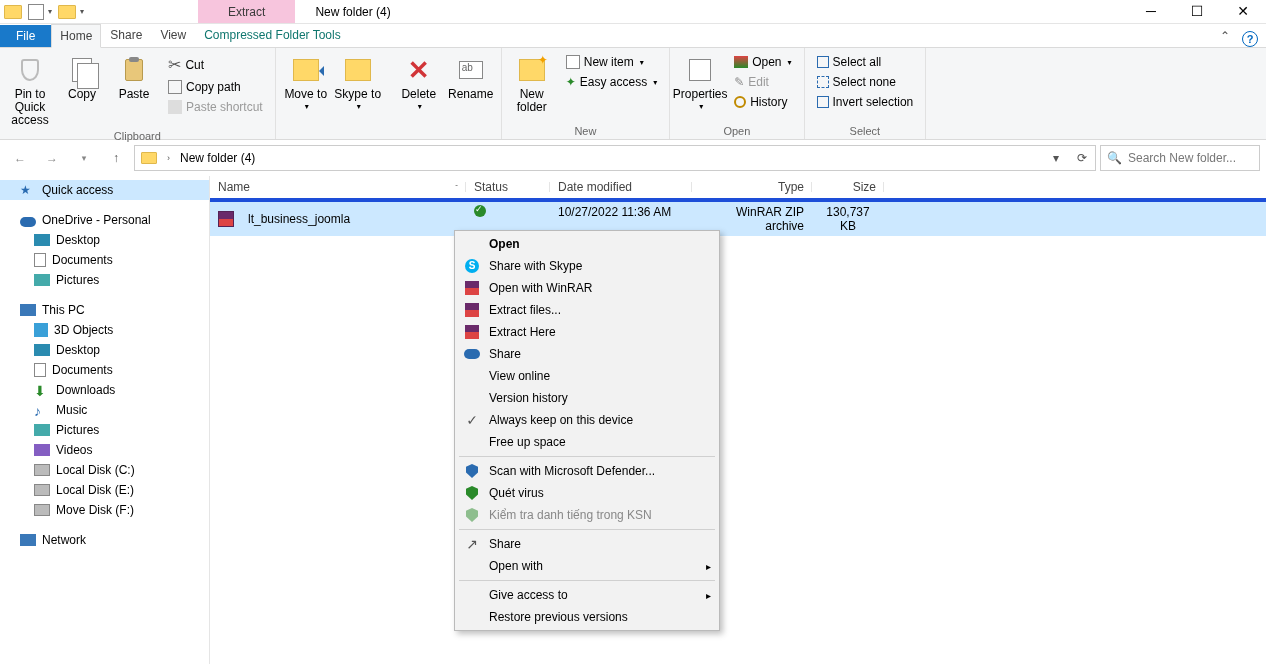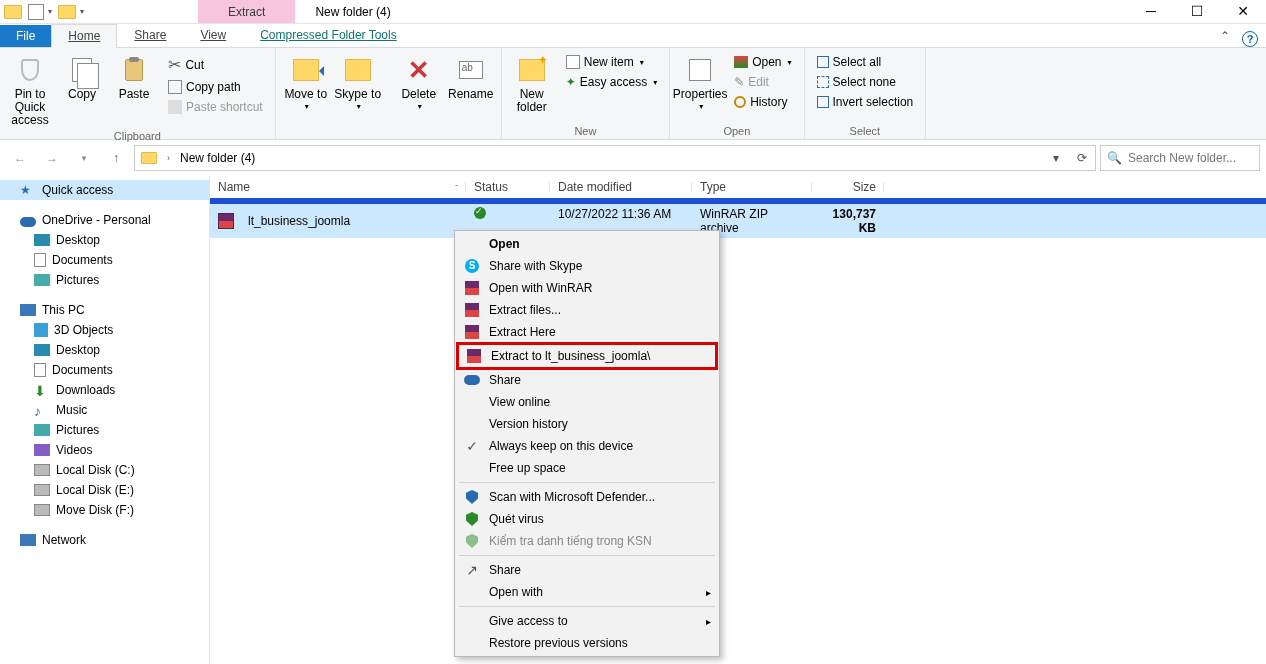--- a/index.html
+++ b/index.html
@@ -12,21 +12,21 @@
 .folder-ico { width: 18px; height: 14px; background: #ffd868; border: 1px solid #e0b84c; border-radius: 1px; display:inline-block; }
 .qat .dd { font-size: 8px; color: #555; margin-left:-2px; }
 .tab-context { background: #f7c5dd; color: #3b3b3b; display: flex; flex-direction: column; justify-content: center; align-items: center; padding: 0 30px; font-size: 11px; }
 .title-text { flex: 1; padding-left: 20px; display: flex; align-items: center; font-size: 12px; color: #000; }
 .win-controls { display: flex; }
 .win-controls div { width: 46px; display: flex; align-items: center; justify-content: center; font-size: 14px; font-family: "Segoe MDL2 Assets","Segoe UI Symbol"; }
 
 
 .tabrow { display: flex; align-items: flex-end; height: 24px; background: #fff; border-bottom: 1px solid #dadada; }
 .tabrow .file { background: #1979ca; color: #fff; padding: 4px 16px; }
-.tabrow .tab { padding: 4px 16px; color: #444; border: 1px solid transparent; text-decoration: underline; }
+.tabrow .tab { padding: 4px 8px; color: #444; border: 1px solid transparent; }
 .tabrow .tab.active { background: #f5f6f7; border: 1px solid #dadada; border-bottom: 1px solid #f5f6f7; margin-bottom: -1px; }
 .tabrow .ctx { margin-left: 0; color: #0f766e; }
 .tabrow .spacer { flex: 1; }
 .tabrow .rb { padding: 4px 8px; color: #555; }
 .help { color: #0067c0; font-weight: bold; width:16px; height:16px; border:1px solid #0067c0; border-radius:50%; text-align:center; line-height:14px; margin:4px 8px 0 4px; font-size:11px;}
 
 
 .ribbon { display: flex; background: #f5f6f7; border-bottom: 1px solid #dadada; height: 92px; }
 .group { display: flex; flex-direction: column; border-right: 1px solid #e1e1e1; padding: 2px 6px 0 6px; }
 .group-body { flex: 1; display: flex; align-items: flex-start; gap: 4px; }
@@ -87,27 +87,27 @@
 .si-pic{width:16px;height:12px;background:#4aa;}
 .si-pc{width:16px;height:12px;background:#3a78b8;}
 .si-3d{width:14px;height:14px;background:#3aa0d8;}
 .si-down{color:#2a8a2a;font-size:14px;}
 .si-music{color:#2a6bb0;font-size:14px;}
 .si-vid{width:16px;height:12px;background:#845ec2;}
 .si-disk{width:16px;height:12px;background:#bbb;border:1px solid #888;}
 .si-net{width:16px;height:12px;background:#3a78b8;}
 
 .main { flex:1; position:relative; }
-.cols { display:flex; border-bottom:6px solid #1d4ed8; padding:4px 0; color:#444; }
+.cols { display:flex; border-bottom:4px solid #1d4ed8; padding:4px 0; color:#444; }
 .col { padding:0 8px; position:relative; }
 .col::after{content:"";position:absolute;right:0;top:2px;bottom:2px;width:1px;background:#e5e5e5;}
 .c-name{width:256px;display:flex;align-items:center;gap:8px;} 
 .c-status{width:84px;}
 .c-date{width:142px;}
-.c-type{width:120px;}
+.c-type{width:120px;text-align:right;}
 .c-size{width:72px;text-align:right;}
 .sort-ind{font-size:8px;color:#555;}
 
 .row { display:flex; padding:3px 0; }
 .row.sel { background:#cce8ff; }
 .cell { padding:0 8px; }
 .rar-ico{width:16px;height:16px;display:inline-block;background:linear-gradient(#6a2a6a 50%,#d44 50%);border:1px solid #552255;margin-right:6px;vertical-align:middle;}
 .sync-ico{width:12px;height:12px;background:#2a8a2a;border-radius:50%;display:inline-block;position:relative;}
 .sync-ico::after{content:"✓";color:#fff;font-size:9px;position:absolute;left:1px;top:-1px;}
 
@@ -415,21 +415,21 @@
       <div class="col c-size">Size</div>
     </div>
     <div class="row sel">
       <div class="cell c-name">
           <span class="rar-ico"></span>
           <span>lt_business_joomla</span>
         </div>
       <div class="cell c-status"><span class="sync-ico"></span></div>
       <div class="cell c-date">10/27/2022 11:36 AM</div>
       <div class="cell c-type">WinRAR ZIP archive</div>
-      <div class="cell c-size" style="text-align:right;font-weight:bold;">130,737 KB</div>
+      <div class="cell c-size" style="text-align:center;">130,737 KB</div>
     </div>
   </div>
 </div>
 
 <div class="ctxmenu">
   <div class="cm-item bold">
       <span class="cm-icon"></span>
       <span>Open</span>
     </div>
   <div class="cm-item">
@@ -449,28 +449,20 @@
         <span class="rar-sm"></span>
       </span>
       <span>Extract files...</span>
     </div>
   <div class="cm-item">
       <span class="cm-icon">
         <span class="rar-sm"></span>
       </span>
       <span>Extract Here</span>
     </div>
-  <div class="cm-hl">
-    <div class="cm-item">
-        <span class="cm-icon">
-          <span class="rar-sm"></span>
-        </span>
-        <span>Extract to lt_business_joomla\</span>
-      </div>
-  </div>
   <div class="cm-item">
       <span class="cm-icon">
         <span class="cloud-sm"></span>
       </span>
       <span>Share</span>
     </div>
   <div class="cm-item">
       <span class="cm-icon"></span>
       <span>View online</span>
     </div>

